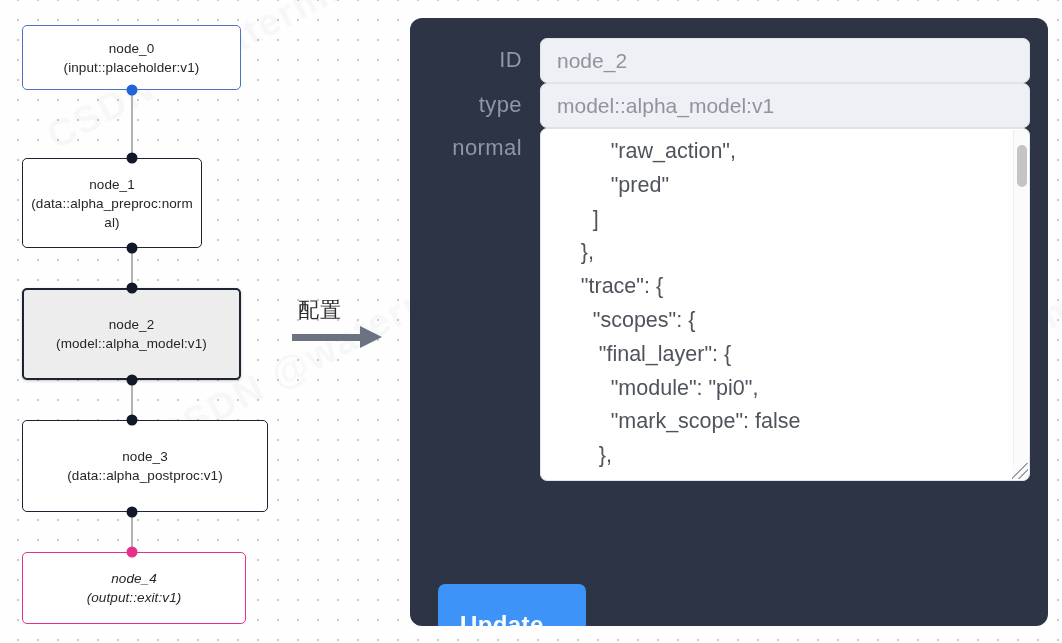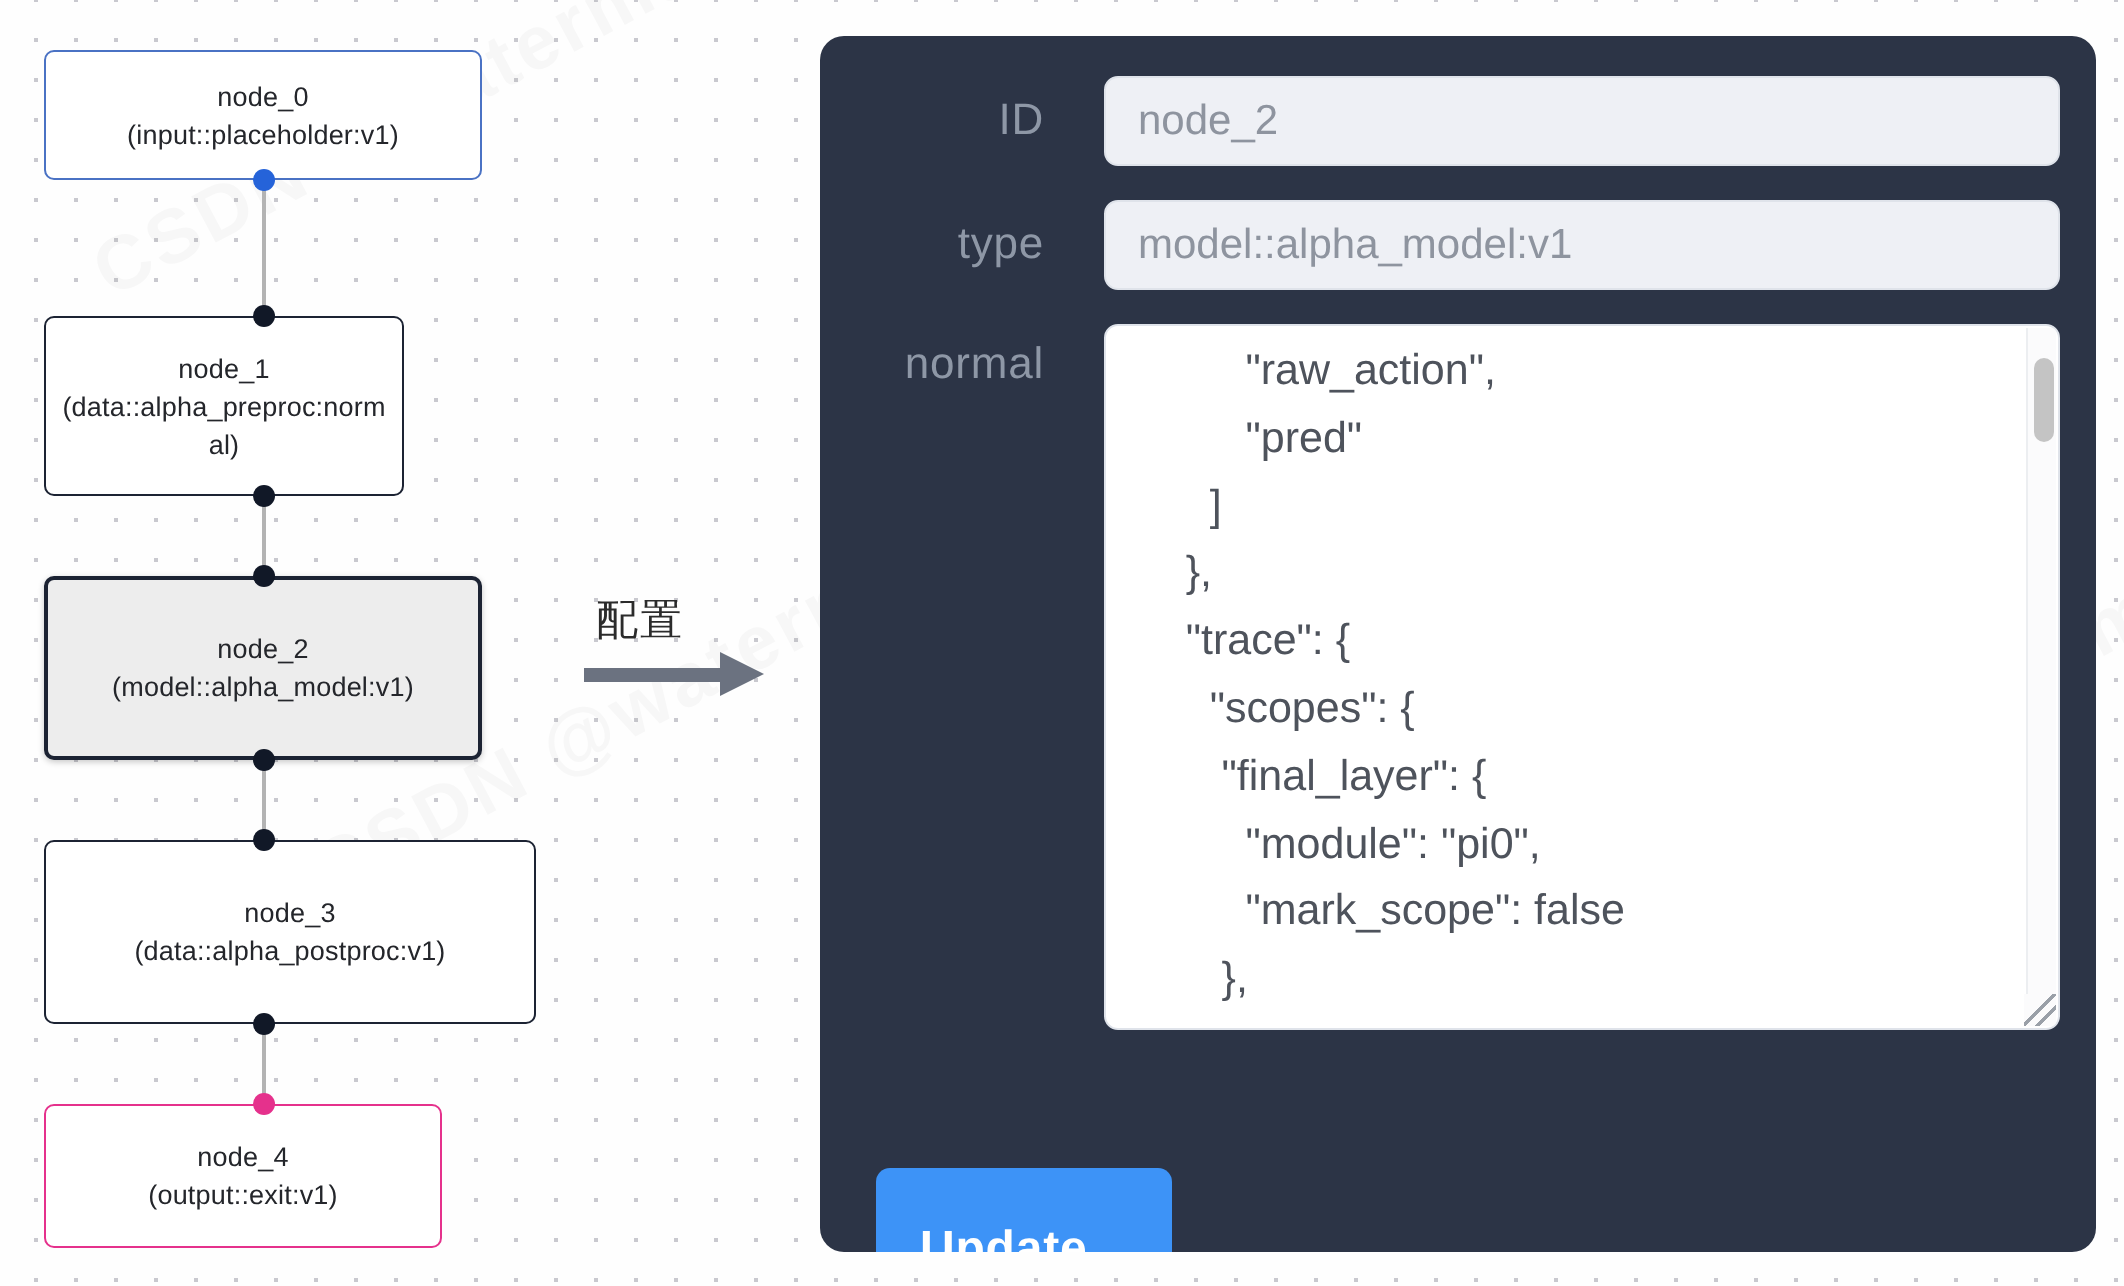--- a/index.html
+++ b/index.html
@@ -119,22 +119,20 @@
     width: 638px; height: 608px;
     background: #2c3446;
     border-radius: 12px;
     padding: 20px 18px 0 18px;
     overflow: hidden;
   }
 
   .field-row {
     display: flex;
     align-items: flex-start;
-    margin-bottom: 17px;
-    gap: 12px;
   }
   .field-label {
     width: 112px;
     flex: 0 0 112px;
     text-align: right;
     padding-right: 18px;
     color: #8e97a6;
     font-size: 22px;
     line-height: 44px;
     letter-spacing: 0.4px;
@@ -246,21 +244,21 @@
 (data::alpha_preproc:normal)</span>
       </div>
       <div class="node is-selected" style="left: 22px; top: 288px; width: 219px; height: 92px;">
         <span class="lbl" style="white-space: pre-line;">node_2
 (model::alpha_model:v1)</span>
       </div>
       <div class="node" style="left: 22px; top: 420px; width: 246px; height: 92px;">
         <span class="lbl" style="white-space: pre-line;">node_3
 (data::alpha_postproc:v1)</span>
       </div>
-      <div class="node is-output" style="left: 22px; top: 552px; width: 199px; height: 72px;">
+      <div class="node is-output" style="left: 22px; top: 552px; width: 224px; height: 72px; font-style: italic;">
         <span class="lbl" style="white-space: pre-line;">node_4
 (output::exit:v1)</span>
       </div>
       <div class="port blue" style="left: 131.5px; top: 90px;"></div>
       <div class="port" style="left: 131.5px; top: 158px;"></div>
       <div class="port" style="left: 131.5px; top: 248px;"></div>
       <div class="port" style="left: 131.5px; top: 288px;"></div>
       <div class="port" style="left: 131.5px; top: 380px;"></div>
       <div class="port" style="left: 131.5px; top: 420px;"></div>
       <div class="port" style="left: 131.5px; top: 512px;"></div>

